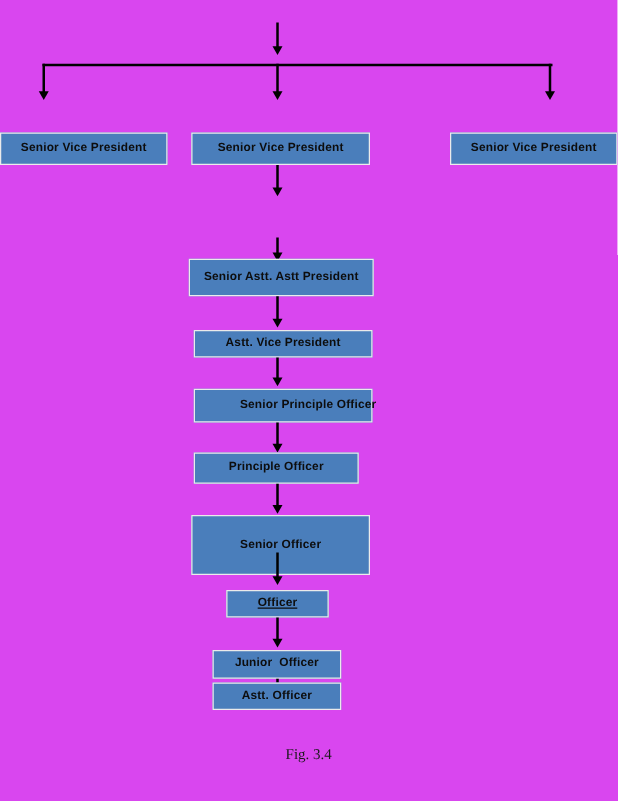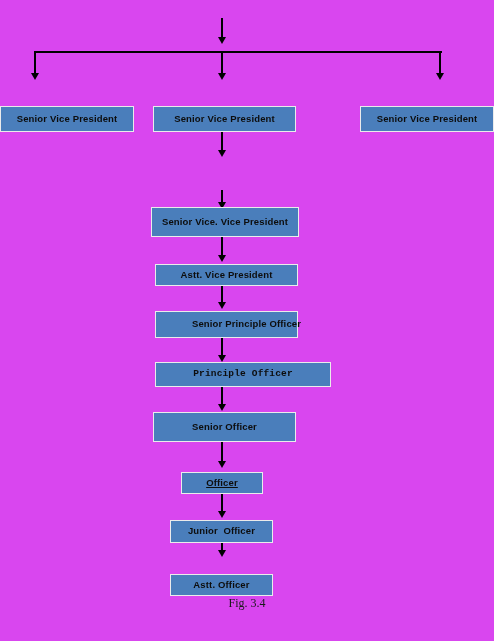--- a/index.html
+++ b/index.html
@@ -90,52 +90,52 @@
 
   <div class="node" style="left:360px; top:106px; width:134px; height:26px;">Senior Vice President</div>
 
   <div class="vline" style="left:221px; top:132px; height:20px;"></div>
   <div class="arrowhead" style="left:218px; top:150px;"></div>
 
 
   <div class="vline" style="left:221px; top:190px; height:14px;"></div>
   <div class="arrowhead" style="left:218px; top:202px;"></div>
 
-  <div class="node" style="left:151px; top:207px; width:148px; height:30px;">Senior Vice. Vice President</div>
+  <div class="node" style="left:151px; top:207px; width:148px; height:30px;">Senior Astt. Astt President</div>
 
   <div class="vline" style="left:221px; top:237px; height:20px;"></div>
   <div class="arrowhead" style="left:218px; top:255px;"></div>
 
   <div class="node" style="left:155px; top:264px; width:143px; height:22px;">Astt. Vice President</div>
 
   <div class="vline" style="left:221px; top:286px; height:19px;"></div>
   <div class="arrowhead" style="left:218px; top:302px;"></div>
 
   <div class="node" style="left:155px; top:311px; width:143px; height:27px;padding-left:40px;">Senior Principle Officer</div>
 
   <div class="vline" style="left:221px; top:338px; height:20px;"></div>
   <div class="arrowhead" style="left:218px; top:355px;"></div>
 
-  <div class="node" style="left:155px; top:362px; width:176px; height:25px;font-family:Liberation Mono, monospace;">Principle Officer</div>
+  <div class="node" style="left:155px; top:362px; width:132px; height:25px;">Principle Officer</div>
 
   <div class="vline" style="left:221px; top:387px; height:20px;"></div>
   <div class="arrowhead" style="left:218px; top:404px;"></div>
 
-  <div class="node" style="left:153px; top:412px; width:143px; height:30px;">Senior Officer</div>
+  <div class="node" style="left:153px; top:412px; width:143px; height:48px;">Senior Officer</div>
 
   <div class="vline" style="left:221px; top:442px; height:22px;"></div>
   <div class="arrowhead" style="left:218px; top:461px;"></div>
 
   <div class="node" style="left:181px; top:472px; width:82px; height:22px;text-decoration:underline;">Officer</div>
 
   <div class="vline" style="left:221px; top:494px; height:20px;"></div>
   <div class="arrowhead" style="left:218px; top:511px;"></div>
 
   <div class="node" style="left:170px; top:520px; width:103px; height:23px;">Junior  Officer</div>
 
   <div class="vline" style="left:221px; top:543px; height:12px;"></div>
   <div class="arrowhead" style="left:218px; top:550px;"></div>
 
-  <div class="node" style="left:170px; top:574px; width:103px; height:22px;text-align:right;">Astt. Officer</div>
+  <div class="node" style="left:170px; top:546px; width:103px; height:22px;text-align:right;">Astt. Officer</div>
 
   <div class="caption" style="left:0px; top:596px;">Fig. 3.4</div>
 
 </div>
 
 </body></html>

